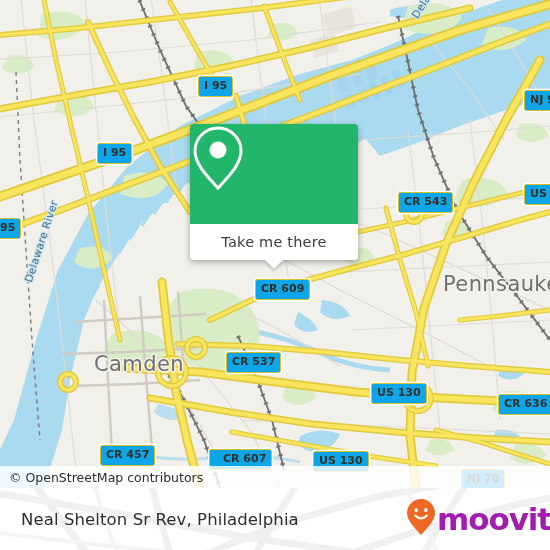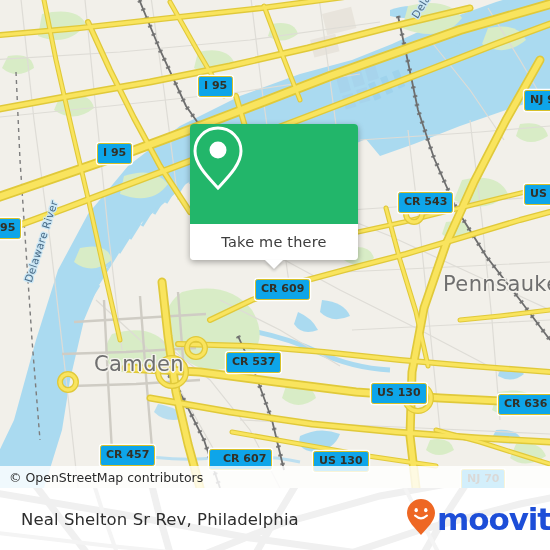--- a/index.html
+++ b/index.html
@@ -106,21 +106,21 @@
     font-family:"DejaVu Sans", sans-serif;
     font-size:16.5px;color:#2d2d2d;letter-spacing:.1px;
   }
   #logo{
     position:absolute;right:18px;top:0;height:62px;
     display:flex;align-items:center;
   }
   #logo-mark{margin-right:1px;}
   #logo-text{
     font-family:"DejaVu Sans", sans-serif;
-    font-weight:bold;font-size:31px;color:#1d4ed8;
+    font-weight:bold;font-size:31px;color:#a21caf;
     letter-spacing:-1.1px;line-height:31px;
   }
 </style>
 </head>
 <body>
 
 <div id="app">
 
   <div id="map">
     <svg width="550" height="488" viewBox="0 0 550 488">

